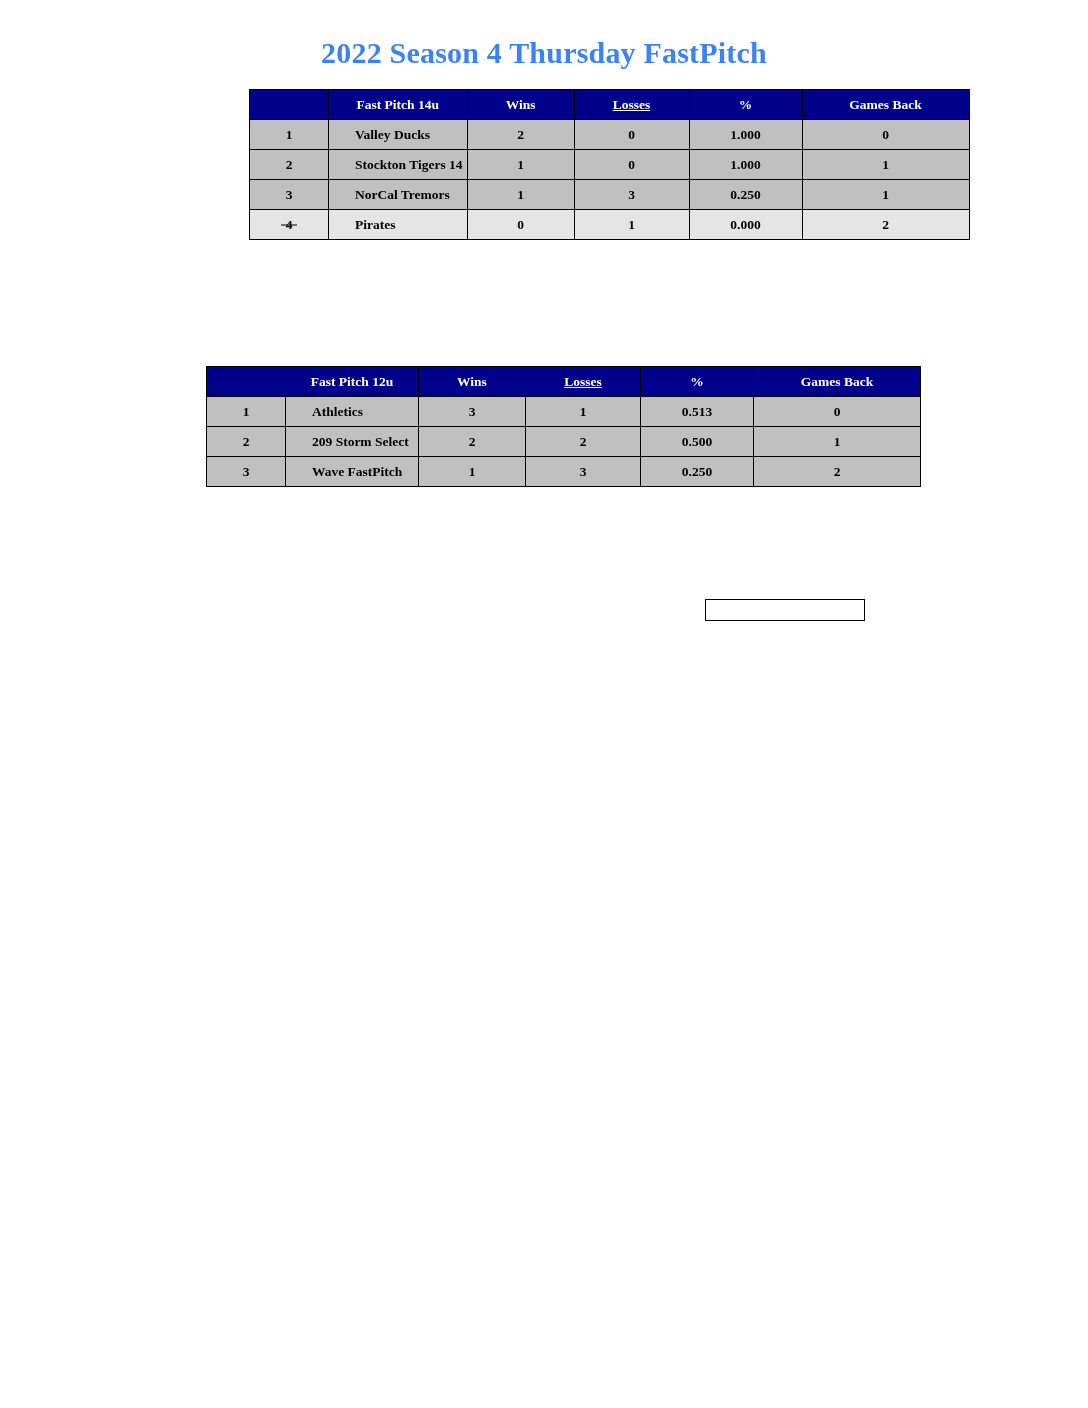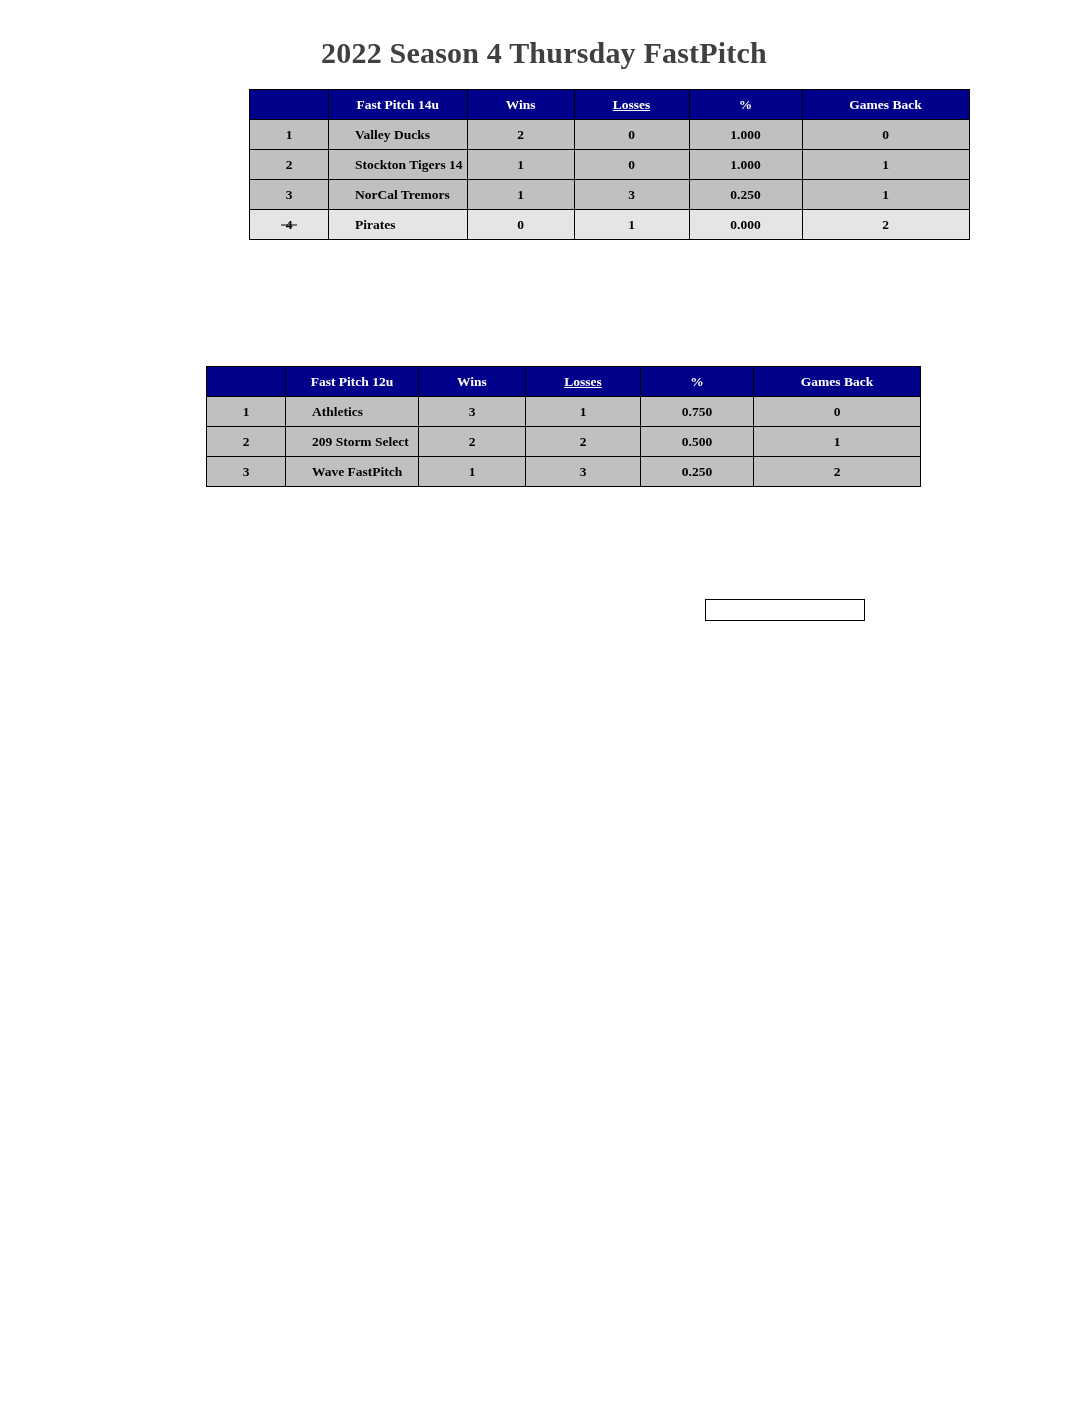--- a/index.html
+++ b/index.html
@@ -18,21 +18,21 @@
     position: relative;
     width: 1088px;
     height: 1408px;
   }
   .title {
     position: absolute;
     top: 36px;
     left: 0;
     width: 1088px;
     text-align: center;
-    color: #404040;
+    color: #3b82f6;
     font-family: "Liberation Serif", serif;
     font-weight: bold;
     font-size: 30px;
     letter-spacing: 0.2px;
   }
   table.standings {
     position: absolute;
     border-collapse: collapse;
     table-layout: fixed;
     font-family: "Liberation Serif", serif;
@@ -171,21 +171,21 @@
         <th class="col-pct-head">%</th>
         <th class="col-gb-head">Games Back</th>
       </tr>
     </thead>
     <tbody>
       <tr>
         <td class="rank">1</td>
         <td class="team">Athletics</td>
         <td class="num">3</td>
         <td class="num">1</td>
-        <td class="num">0.750</td>
+        <td class="num">0.513</td>
         <td class="num">0</td>
       </tr>
       <tr>
         <td class="rank">2</td>
         <td class="team">209 Storm Select</td>
         <td class="num">2</td>
         <td class="num">2</td>
         <td class="num">0.500</td>
         <td class="num">1</td>
       </tr>

